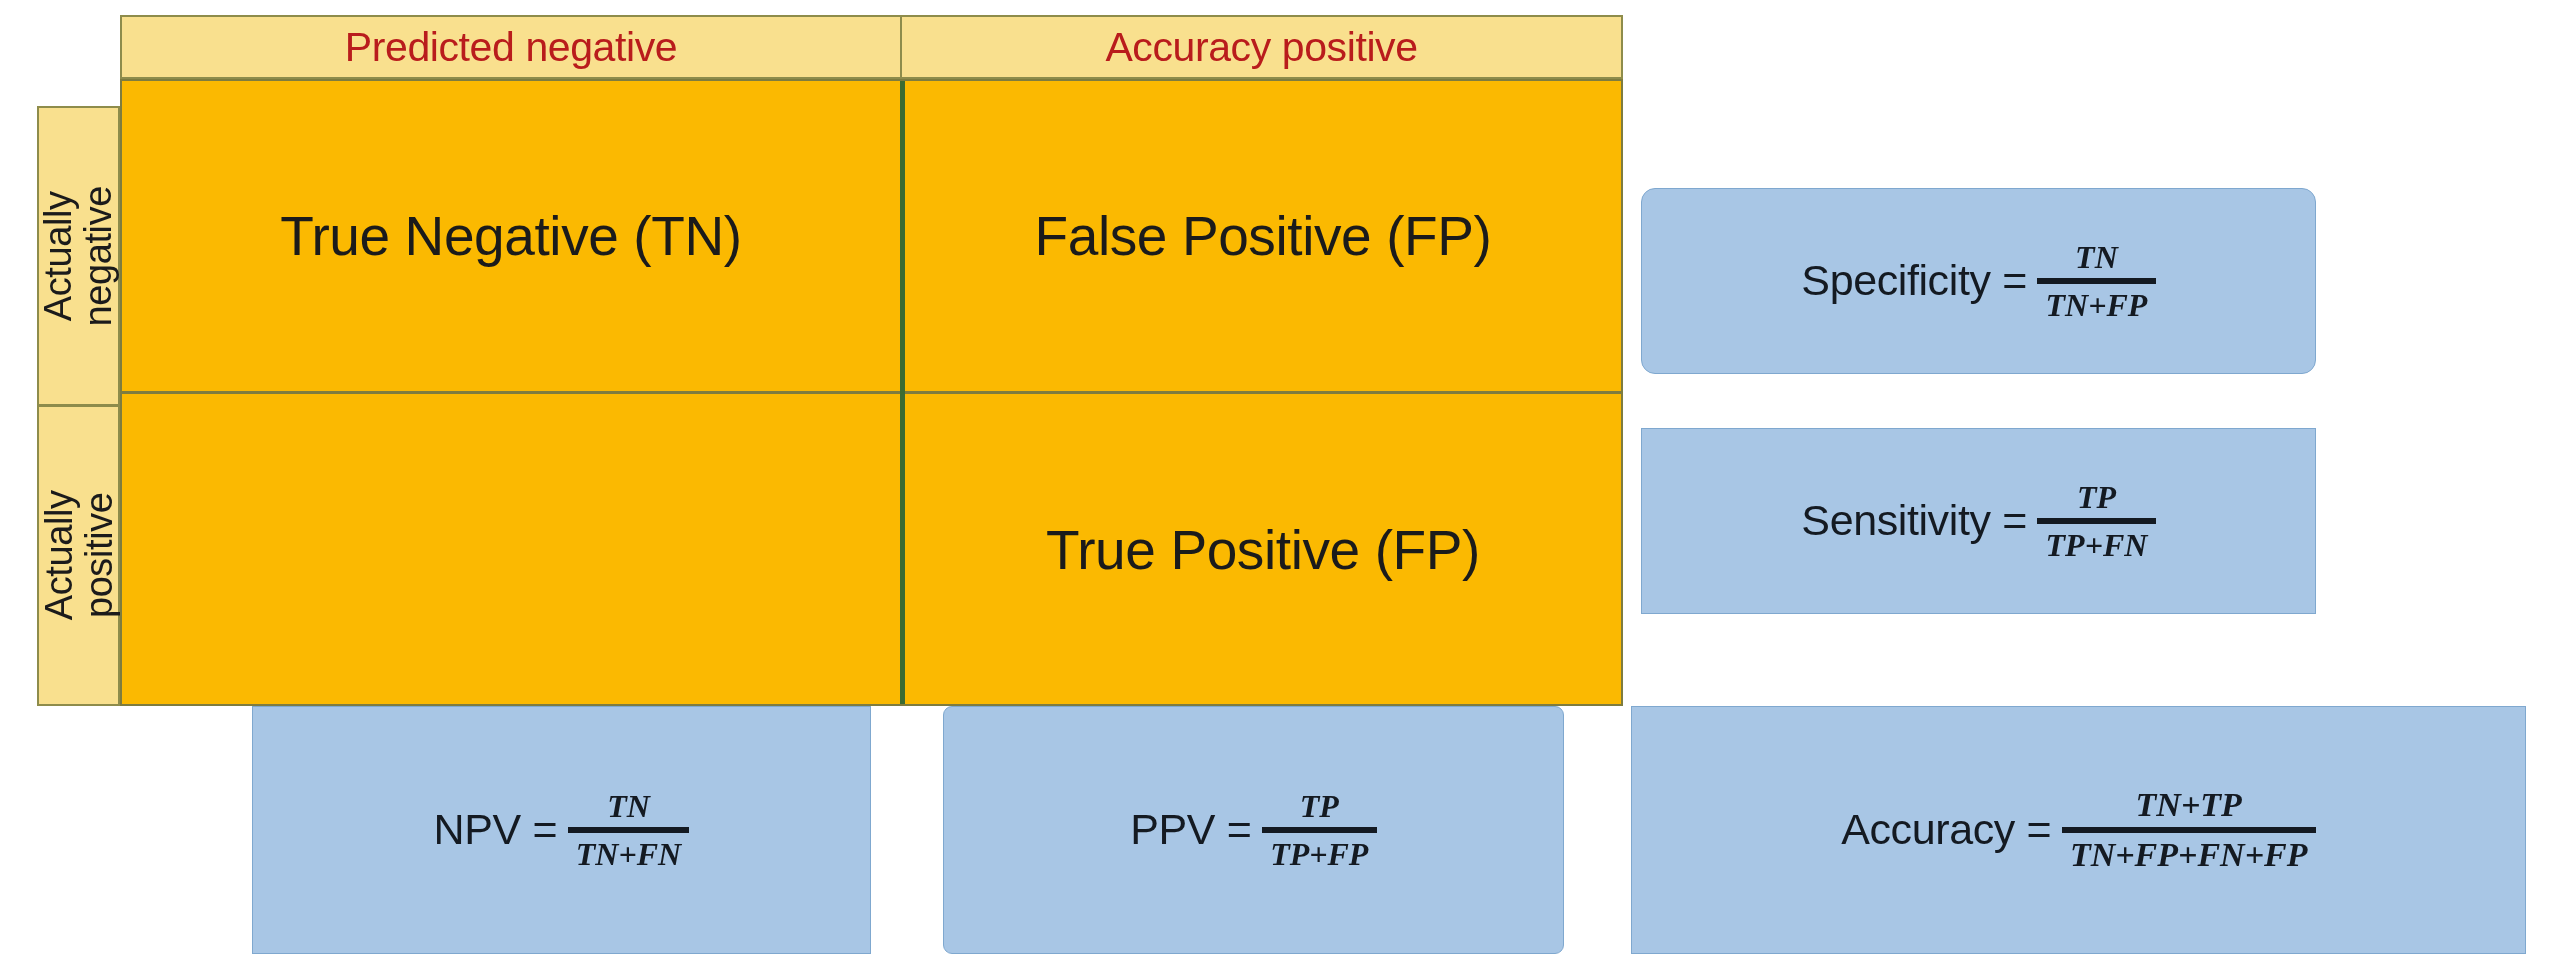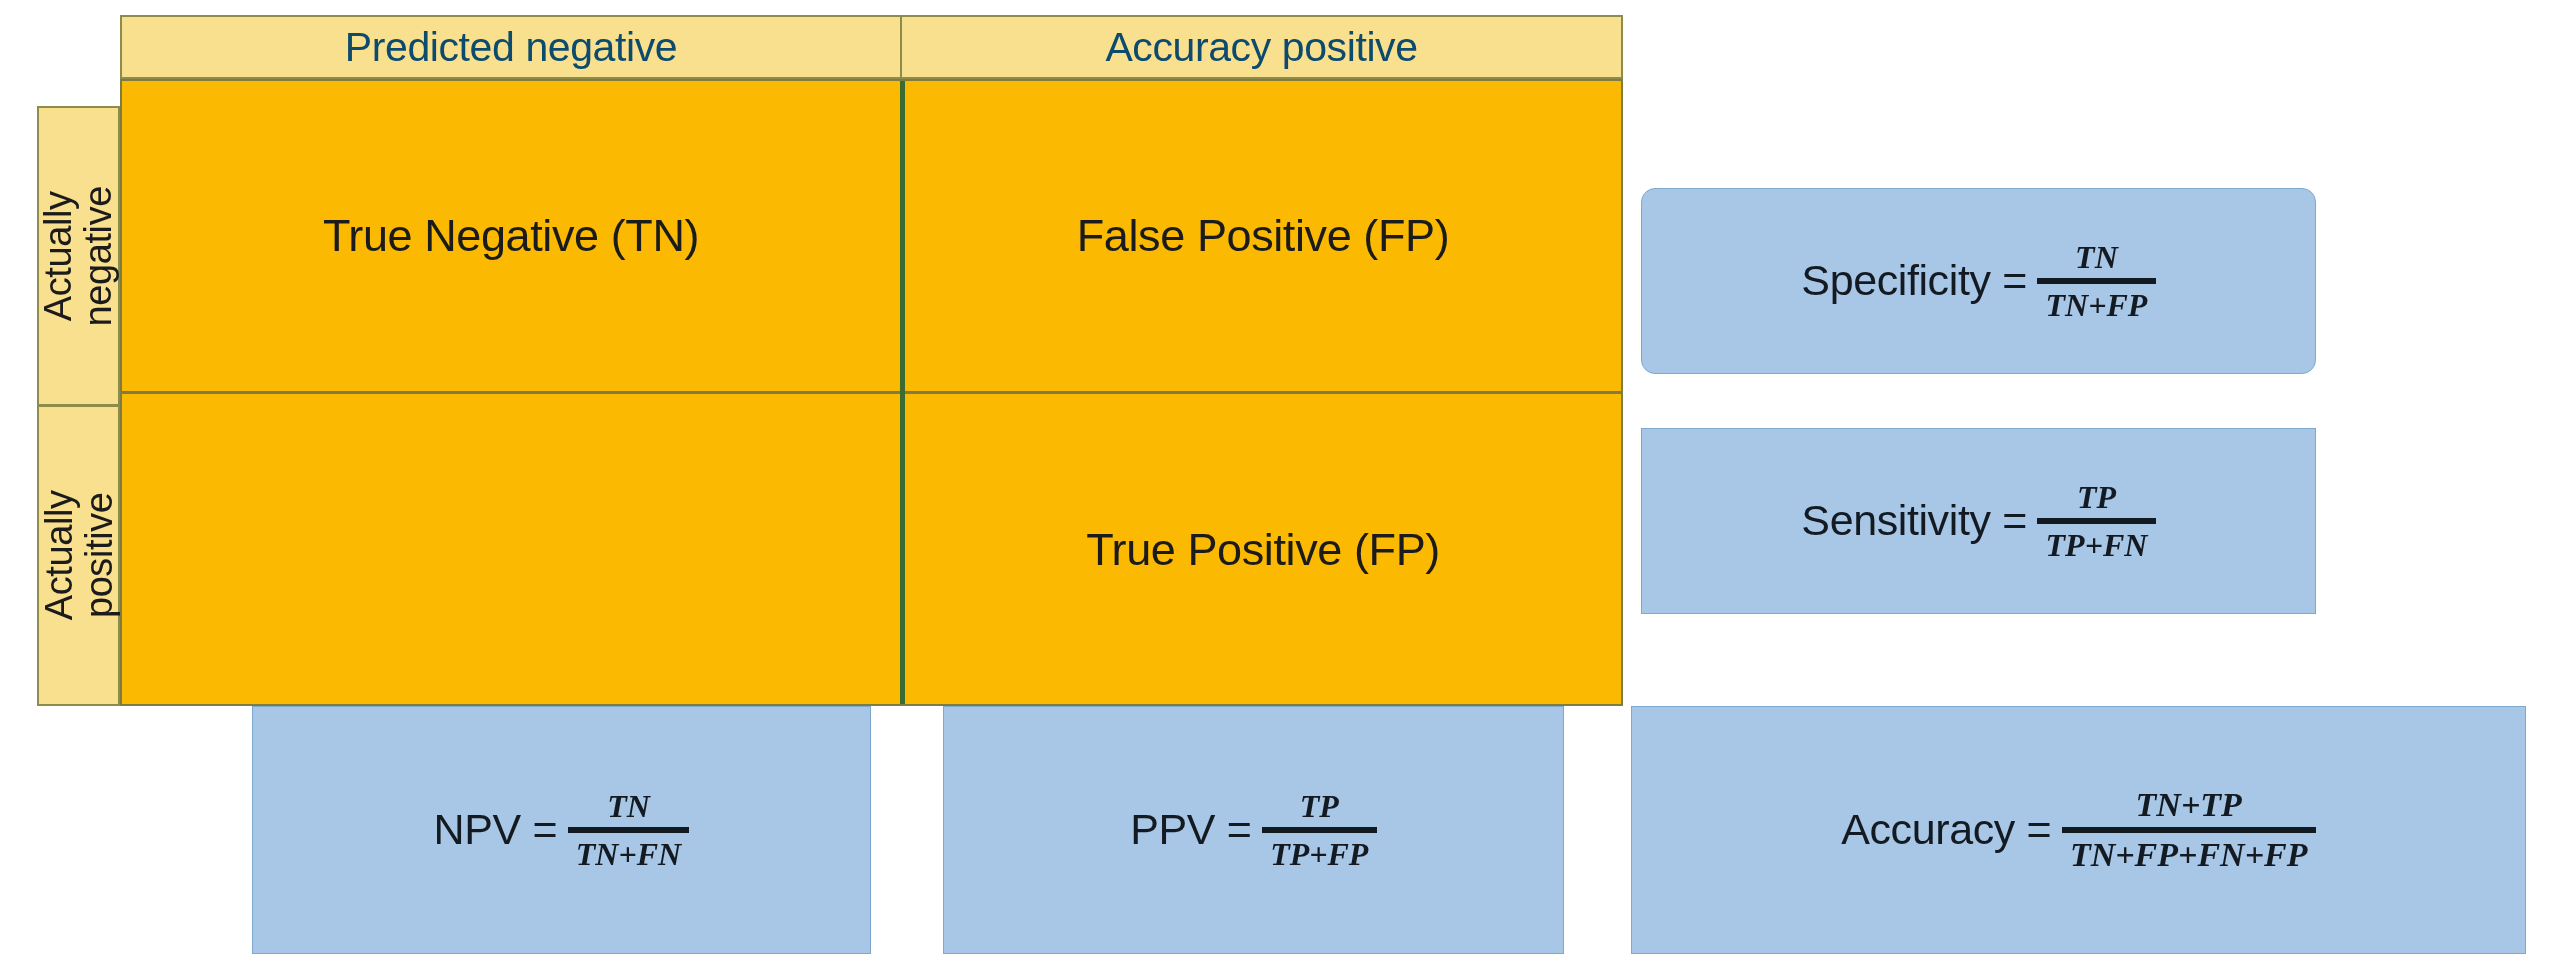--- a/index.html
+++ b/index.html
@@ -43,21 +43,21 @@
   .headercell {
     position: absolute;
     top: 15px;
     height: 64px;
     background: #F9E08E;
     border: 2.5px solid #8E8C4B;
     box-sizing: border-box;
     display: flex;
     align-items: center;
     justify-content: center;
-    color: #0c4a6e;
+    color: #b91c1c;
     font-size: 41px;
     letter-spacing: -0.4px;
   }
   #header-pred-negative { left: 120px;  width: 782px; }
   #header-pred-positive { left: 900px; width: 723px; }
 
   
   #matrix-body {
     position: absolute;
     left: 120px;
@@ -67,21 +67,21 @@
     background: #FBB901;
     border: 2.5px solid #7E7C3F;
     box-sizing: border-box;
   }
   .matrix-cell {
     position: absolute;
     display: flex;
     align-items: center;
     justify-content: center;
     color: #1b1b1b;
-    font-size: 45px;
+    font-size: 55px;
     letter-spacing: -0.4px;
     box-sizing: border-box;
   }
   #cell-tn { left: 0px;   top: 0px;   width: 778px; height: 310px; }
   #cell-fp { left: 783px; top: 0px;   width: 716px; height: 310px; }
   #cell-fn { left: 0px;   top: 314px; width: 778px; height: 309px; }
   #cell-tp { left: 783px; top: 314px; width: 716px; height: 309px; }
 
   #matrix-vline {
     position: absolute;
@@ -135,21 +135,21 @@
   .fraction .denom { padding: 5px 8.3px 0 8.3px; white-space: nowrap; }
   .fraction .bar {
     width: 100%;
     height: 5.8px;
     background: #141a22;
   }
 
   #box-specificity { left: 1641px; top: 188px; width: 675px; height: 186px; border-radius: 14px; }
   #box-sensitivity { left: 1641px; top: 428px; width: 675px; height: 186px; }
   #box-npv         { left: 252px;  top: 706px; width: 619px; height: 248px; }
-  #box-ppv         { left: 943px; top: 706px; width: 621px; height: 248px; }
+  #box-ppv         { left: 943px; top: 706px; width: 621px; height: 248px; border-radius: 9px; }
   #box-accuracy    { left: 1631px; top: 706px; width: 895px; height: 248px; }
 
   #box-accuracy .fraction { font-size: 34px; }
 </style>
 </head>
 <body>
 
 <div class="rowlabel" id="rowlabel-negative">
   <div class="rot">
     <span>Actually</span>

